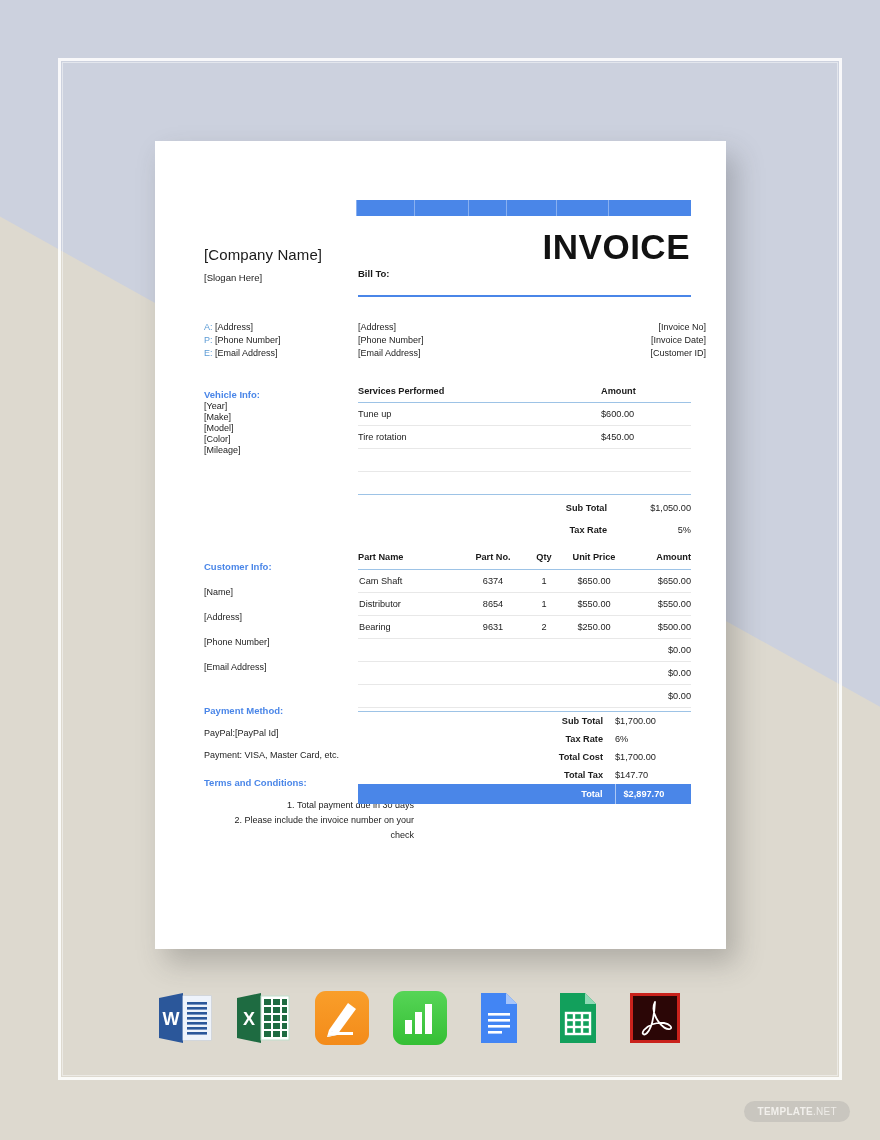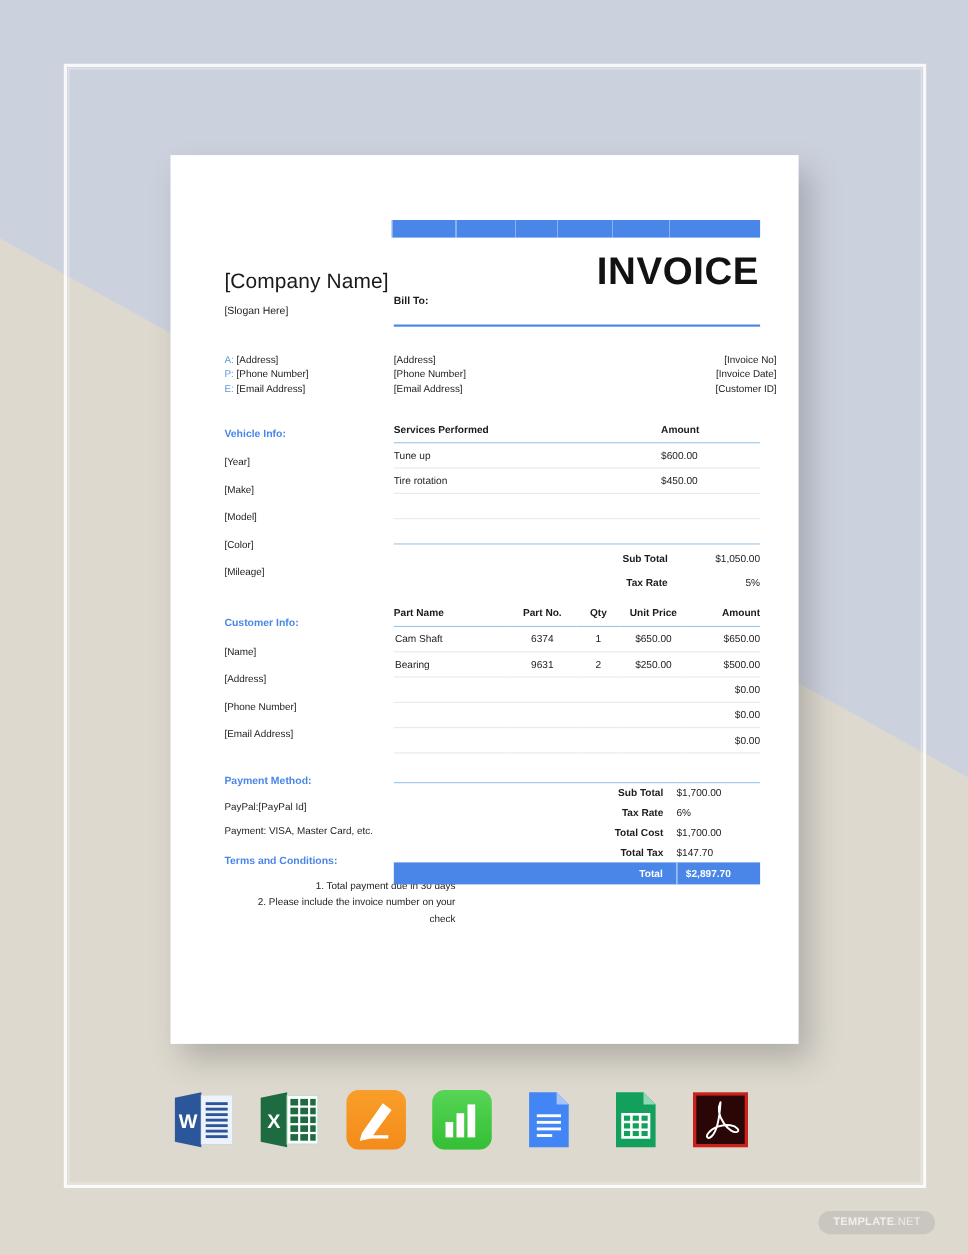--- a/index.html
+++ b/index.html
@@ -75,21 +75,21 @@
         rgba(255,255,255,.35) 58px 59.5px, transparent 59.5px 112px,
         rgba(255,255,255,.35) 112px 113.5px, transparent 113.5px 150px,
         rgba(255,255,255,.35) 150px 151.5px, transparent 151.5px 200px,
         rgba(255,255,255,.35) 200px 201.5px, transparent 201.5px 252px,
         rgba(255,255,255,.35) 252px 253.5px, transparent 253.5px 300px);
   }
 
   
   .company-block { position: absolute; left: 49px; top: 105px; }
   .company-name {
-    font-size: 19px; color: #1a1a1a; font-weight: 400; letter-spacing: .1px;
+    font-size: 15px; color: #1a1a1a; font-weight: 400; letter-spacing: .1px;
   }
   .slogan { font-size: 9.5px; color: #222; margin-top: 9px; }
 
   .invoice-word {
     position: absolute; right: 36px; top: 86px;
     font-size: 35px; font-weight: 700; letter-spacing: .5px; color: #121212;
   }
 
   .billto {
     position: absolute; left: 203px; top: 127px;
@@ -113,21 +113,21 @@
   }
   .meta-lines div { font-size: 9px; color: #1c1c1c; }
 
   
   .side-head {
     font-size: 9.5px; color: #4a86e8; font-weight: 600;
   }
   .side-item { font-size: 9px; color: #1c1c1c; }
 
   .vehicle-block { position: absolute; left: 49px; top: 248px; }
-  .vehicle-block .side-item { margin-top: 15px; }
+  .vehicle-block .side-item { margin-top: 1px; }
 
   .customer-block { position: absolute; left: 49px; top: 420px; }
   .customer-block .side-item { margin-top: 15px; }
 
   .payment-block { position: absolute; left: 49px; top: 564px; }
   .payment-block .pline { font-size: 9px; color: #1c1c1c; margin-top: 12px; }
 
   .terms-block { position: absolute; left: 49px; top: 636px; width: 210px; }
   .terms-block .tline { font-size: 9px; color: #1c1c1c; margin-top: 11px; line-height: 12px; text-align: right; }
   .terms-block .tline.tight { margin-top: 3px; }
@@ -335,20 +335,27 @@
           <th class="last" style="width:67px">Amount</th>
         </tr>
       </thead>
       <tbody>
         <tr>
           <td class="name">Cam Shaft</td>
           <td class="ac">6374</td>
           <td class="ac">1</td>
           <td class="ac">$650.00</td>
           <td class="amt">$650.00</td>
+        </tr>
+        <tr>
+          <td class="name">Distributor</td>
+          <td class="ac">8654</td>
+          <td class="ac">1</td>
+          <td class="ac">$550.00</td>
+          <td class="amt">$550.00</td>
         </tr>
         <tr>
           <td class="name">Bearing</td>
           <td class="ac">9631</td>
           <td class="ac">2</td>
           <td class="ac">$250.00</td>
           <td class="amt">$500.00</td>
         </tr>
         <tr>
           <td class="name"></td>

